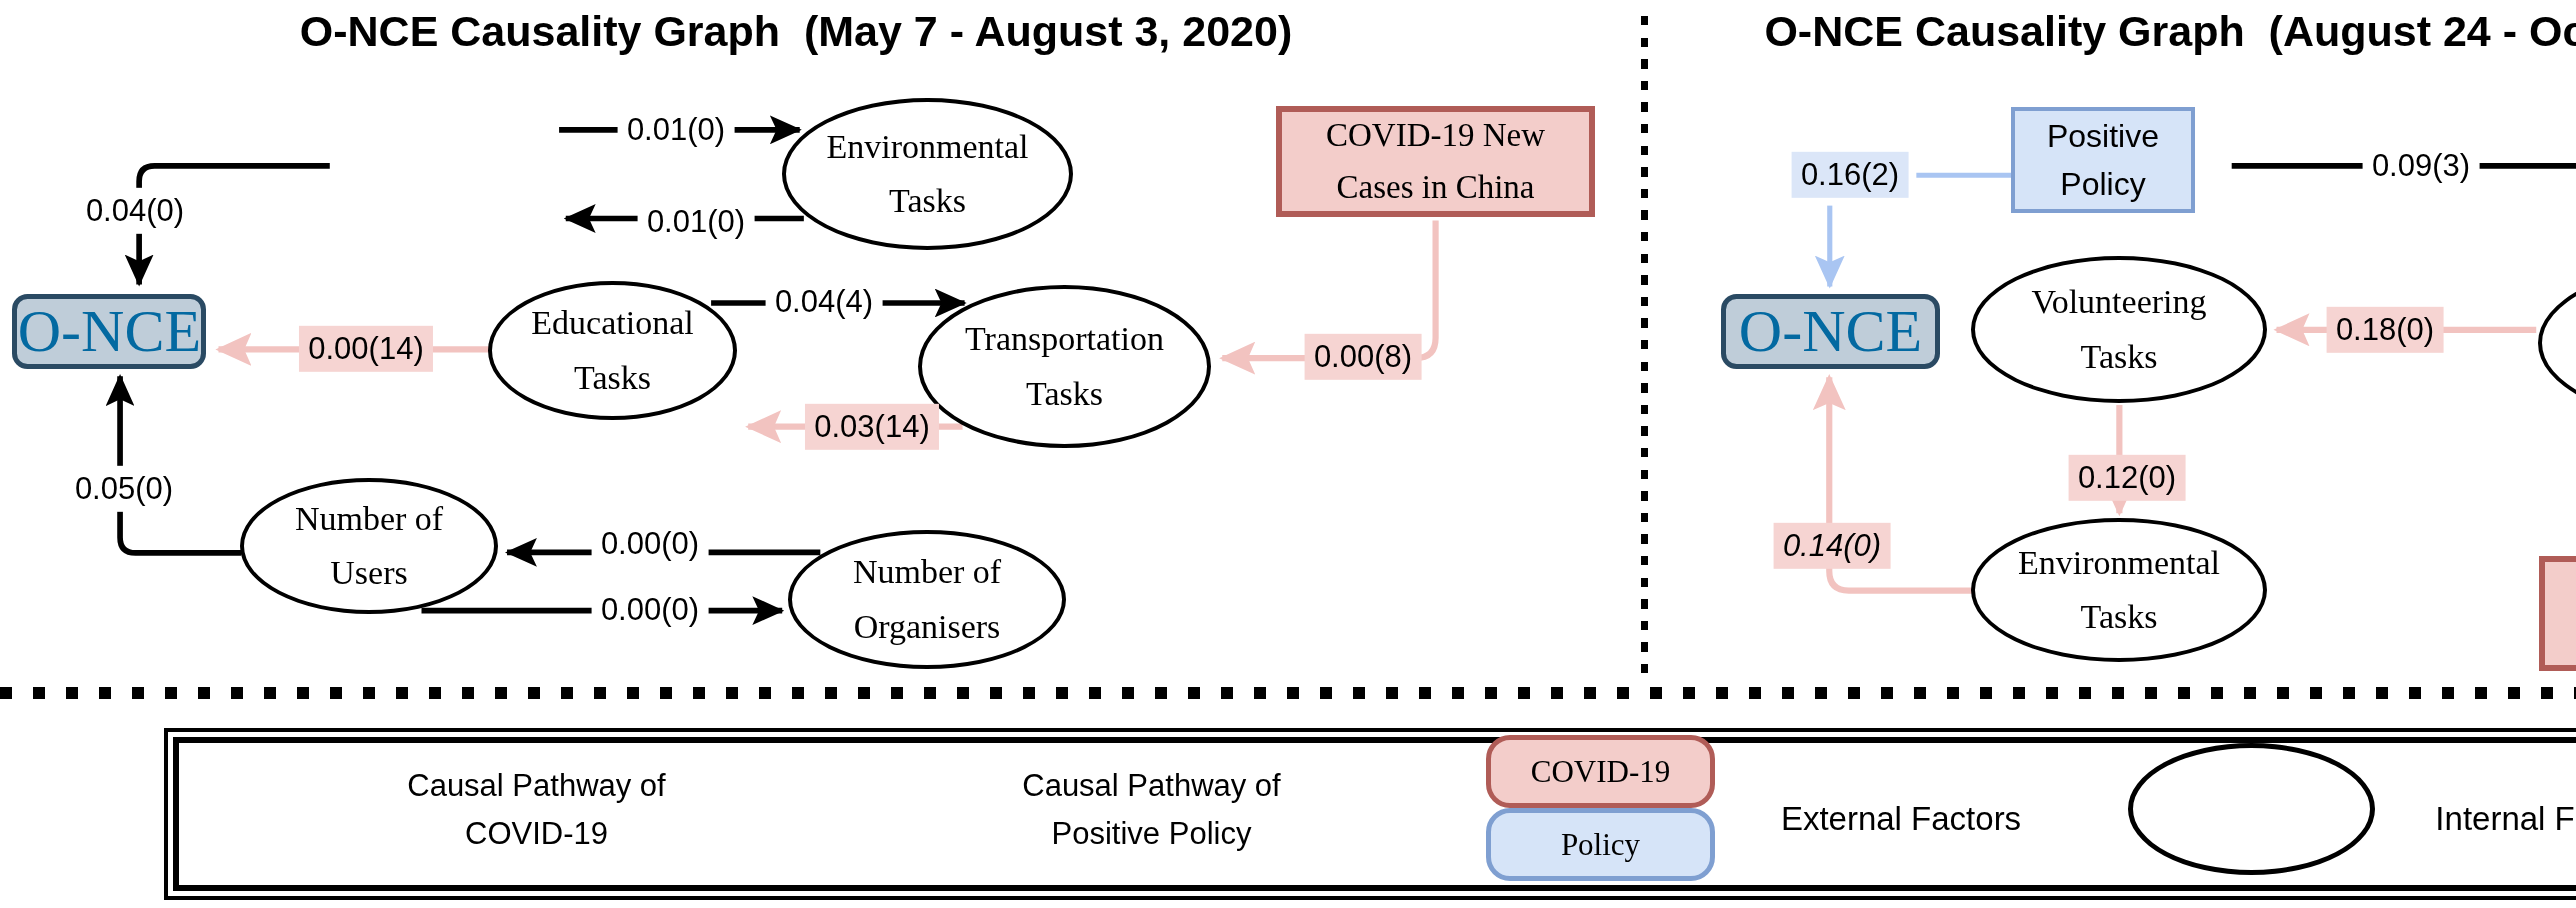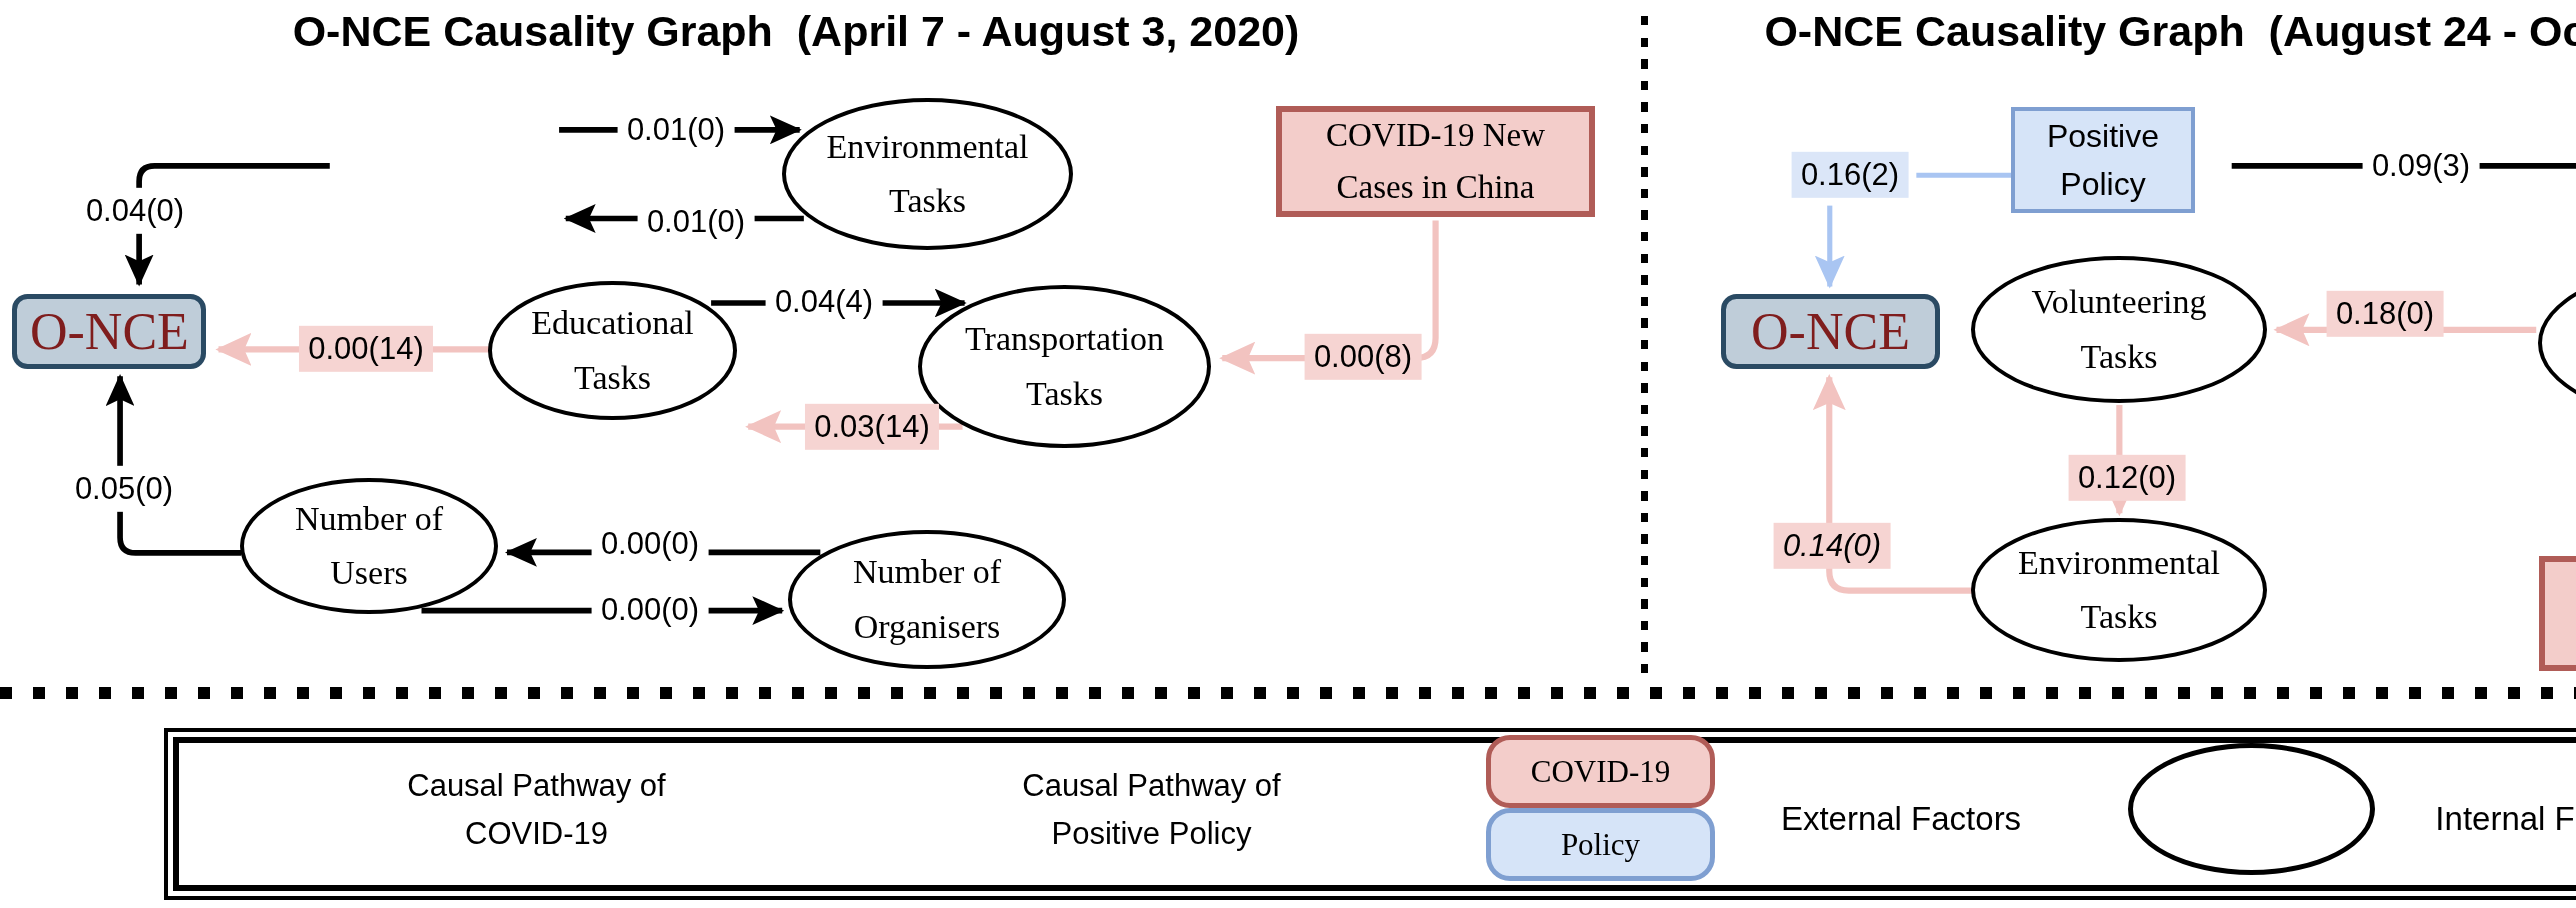--- a/index.html
+++ b/index.html
@@ -6,21 +6,21 @@
   #canvas{position:relative;width:2933px;height:909px;background:#fff;overflow:hidden;
           font-family:"Liberation Sans",sans-serif;}
   svg.overlay{position:absolute;left:0;top:0;width:2933px;height:909px;pointer-events:none;}
   .title{position:absolute;top:7.2px;text-align:center;font-weight:bold;font-size:43px;color:#000;
          white-space:pre-wrap;font-family:"Liberation Sans",sans-serif;}
   .ellipse-node{position:absolute;border:4.6px solid #000;border-radius:50%;background:#fff;
          display:flex;align-items:center;justify-content:center;text-align:center;
          font-family:"Liberation Serif",serif;font-size:34px;line-height:1.6;color:#000;box-sizing:border-box;}
   .once-box{position:absolute;background:#bfcdd9;border:5.2px solid #2a4a63;border-radius:15.5px;
          display:flex;align-items:center;justify-content:center;font-family:"Liberation Serif",serif;
-         font-size:52px;color:#7f1d1d;box-sizing:border-box;}
+         font-size:60px;color:#0369a1;box-sizing:border-box;}
   .ext-red{position:absolute;background:#f3cdca;border:6.2px solid #b05c57;display:flex;align-items:center;
          justify-content:center;text-align:center;font-family:"Liberation Serif",serif;font-size:33px;
          line-height:1.55;color:#000;box-sizing:border-box;}
   .policy-box{position:absolute;background:#d6e4f8;border:4.6px solid #7f9fd1;display:flex;align-items:center;
          justify-content:center;text-align:center;font-family:"Liberation Sans",sans-serif;font-size:32px;
          line-height:1.5;color:#000;box-sizing:border-box;}
   .edge-label{position:absolute;transform:translate(-50%,-50%);font-size:31px;color:#000;
          padding:5.2px 9.3px;white-space:nowrap;font-family:"Liberation Sans",sans-serif;}
   .lbl-white{background:#fff;}
   .lbl-pink{background:#f6d4d2;}
@@ -77,21 +77,21 @@
 
     <path d="M 4922 640 L 4418 640" stroke="#f2c3c0" stroke-width="12" fill="none" marker-end="url(#mp)"></path>
     <path d="M 4113 786 L 4113 996" stroke="#f2c3c0" stroke-width="12" fill="none" marker-end="url(#mp)"></path>
     <path d="M 3828 1146 L 3588 1146 Q 3550 1146 3550 1108 L 3550 732" stroke="#f2c3c0" stroke-width="12" fill="none" marker-end="url(#mp)"></path>
     <path d="M 5242 1077 L 5242 828" stroke="#f2c3c0" stroke-width="12" fill="none" marker-end="url(#mp)"></path>
 
     <path d="M 362 1577 L 598 1577" stroke="#f2c3c0" stroke-width="14" fill="none" marker-end="url(#mp)"></path>
     <path d="M 1487 1577 L 1764 1577" stroke="#a9c5f2" stroke-width="14" fill="none" marker-end="url(#ml)"></path>
   </svg>
 
-  <div class="title" style="left:0;width:1592px;">O-NCE Causality Graph  (April 7 - August 3, 2020)</div>
+  <div class="title" style="left:0;width:1592px;">O-NCE Causality Graph  (May 7 - August 3, 2020)</div>
   <div class="title" style="left:1695px;width:1238px;">O-NCE Causality Graph  (August 24 - October 6, 2020)</div>
 
   <div class="vdots"></div>
   <div class="hdots"></div>
 
   <div class="ellipse-node" style="left:782px;top:98px;width:291px;height:152px;padding:0 31px;">Environmental Tasks</div>
   <div class="once-box" style="left:12.4px;top:294px;width:194px;height:75px;">O-NCE</div>
   <div class="ellipse-node" style="left:488px;top:281px;width:249px;height:139px;padding:0 26px;">Educational Tasks</div>
   <div class="ellipse-node" style="left:918px;top:285px;width:293px;height:163px;padding:0 20.6px;">Transportation Tasks</div>
   <div class="ext-red" style="left:1276px;top:106px;width:319px;height:111px;padding:0 31px;">COVID-19 New Cases in China</div>
@@ -111,21 +111,21 @@
 
   <div class="policy-box" style="left:2011px;top:107px;width:184px;height:106px;padding:0 10.3px;">Positive Policy</div>
   <div class="once-box" style="left:1721px;top:294px;width:219px;height:75px;">O-NCE</div>
   <div class="ellipse-node" style="left:1971px;top:256px;width:296px;height:147px;padding:0 26px;">Volunteering Tasks</div>
   <div class="ellipse-node" style="left:2538px;top:265px;width:310px;height:156px;padding:0 52px;">Number of Users</div>
   <div class="ellipse-node" style="left:1971px;top:518px;width:296px;height:144px;padding:0 31px;">Environmental Tasks</div>
   <div class="ext-red" style="left:2539px;top:556px;width:322px;height:115px;padding:0 31px;">COVID-19 New Cases in China</div>
 
   <div class="edge-label lbl-blue" style="left:1850px;top:175px;">0.16(2)</div>
   <div class="edge-label lbl-white" style="left:2421px;top:166px;">0.09(3)</div>
-  <div class="edge-label lbl-pink" style="left:2385px;top:314px;">0.18(0)</div>
+  <div class="edge-label lbl-pink" style="left:2385px;top:330px;">0.18(0)</div>
   <div class="edge-label lbl-pink" style="left:2127px;top:478px;">0.12(0)</div>
   <div class="edge-label lbl-pink" style="left:1832px;top:546px;font-style:italic;">0.14(0)</div>
 
   <div class="legend-outer">
     <div class="legend-inner"></div>
   </div>
   <div class="legend-text" style="left:392px;top:762px;width:289px;">Causal Pathway of COVID-19</div>
   <div class="legend-text" style="left:1007px;top:762px;width:289px;">Causal Pathway of Positive Policy</div>
   <div class="legend-node-box" style="left:1486px;top:735px;width:229px;height:73px;background:#f3cdca;border:5.2px solid #b05c57;">COVID-19</div>
   <div class="legend-node-box" style="left:1486px;top:808px;width:229px;height:73px;background:#d6e4f8;border:5.2px solid #7f9fd1;">Policy</div>

